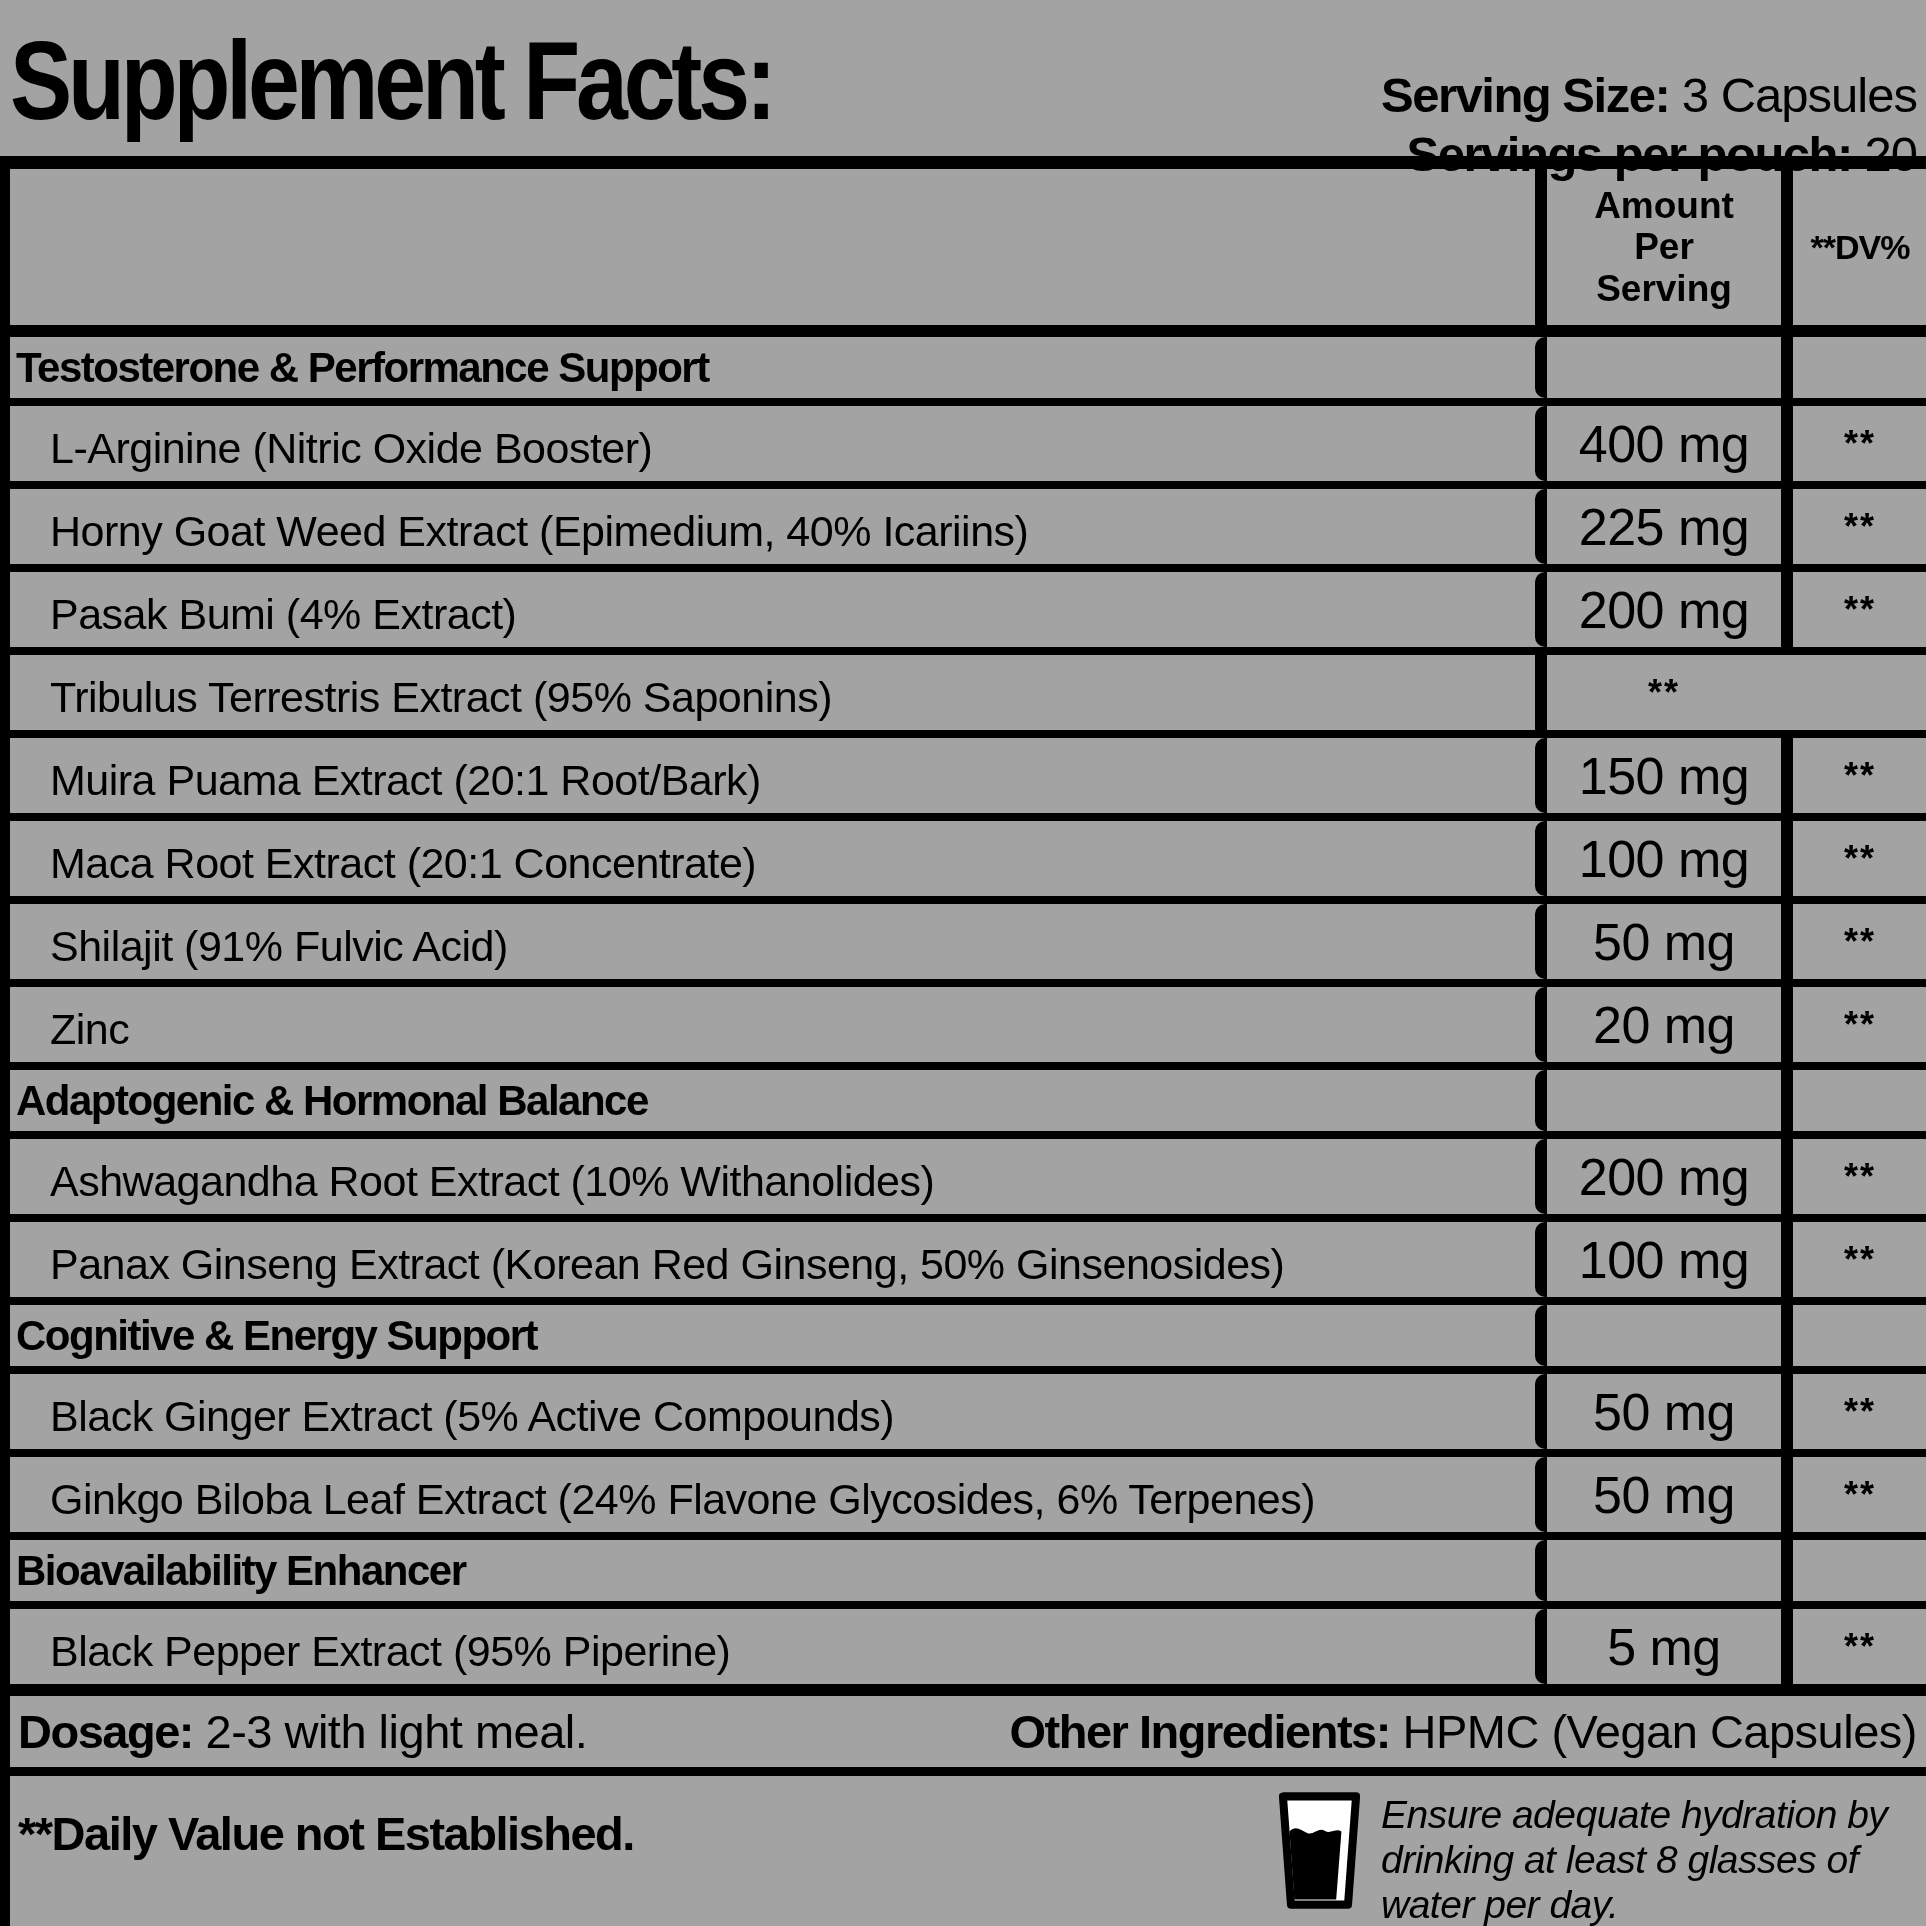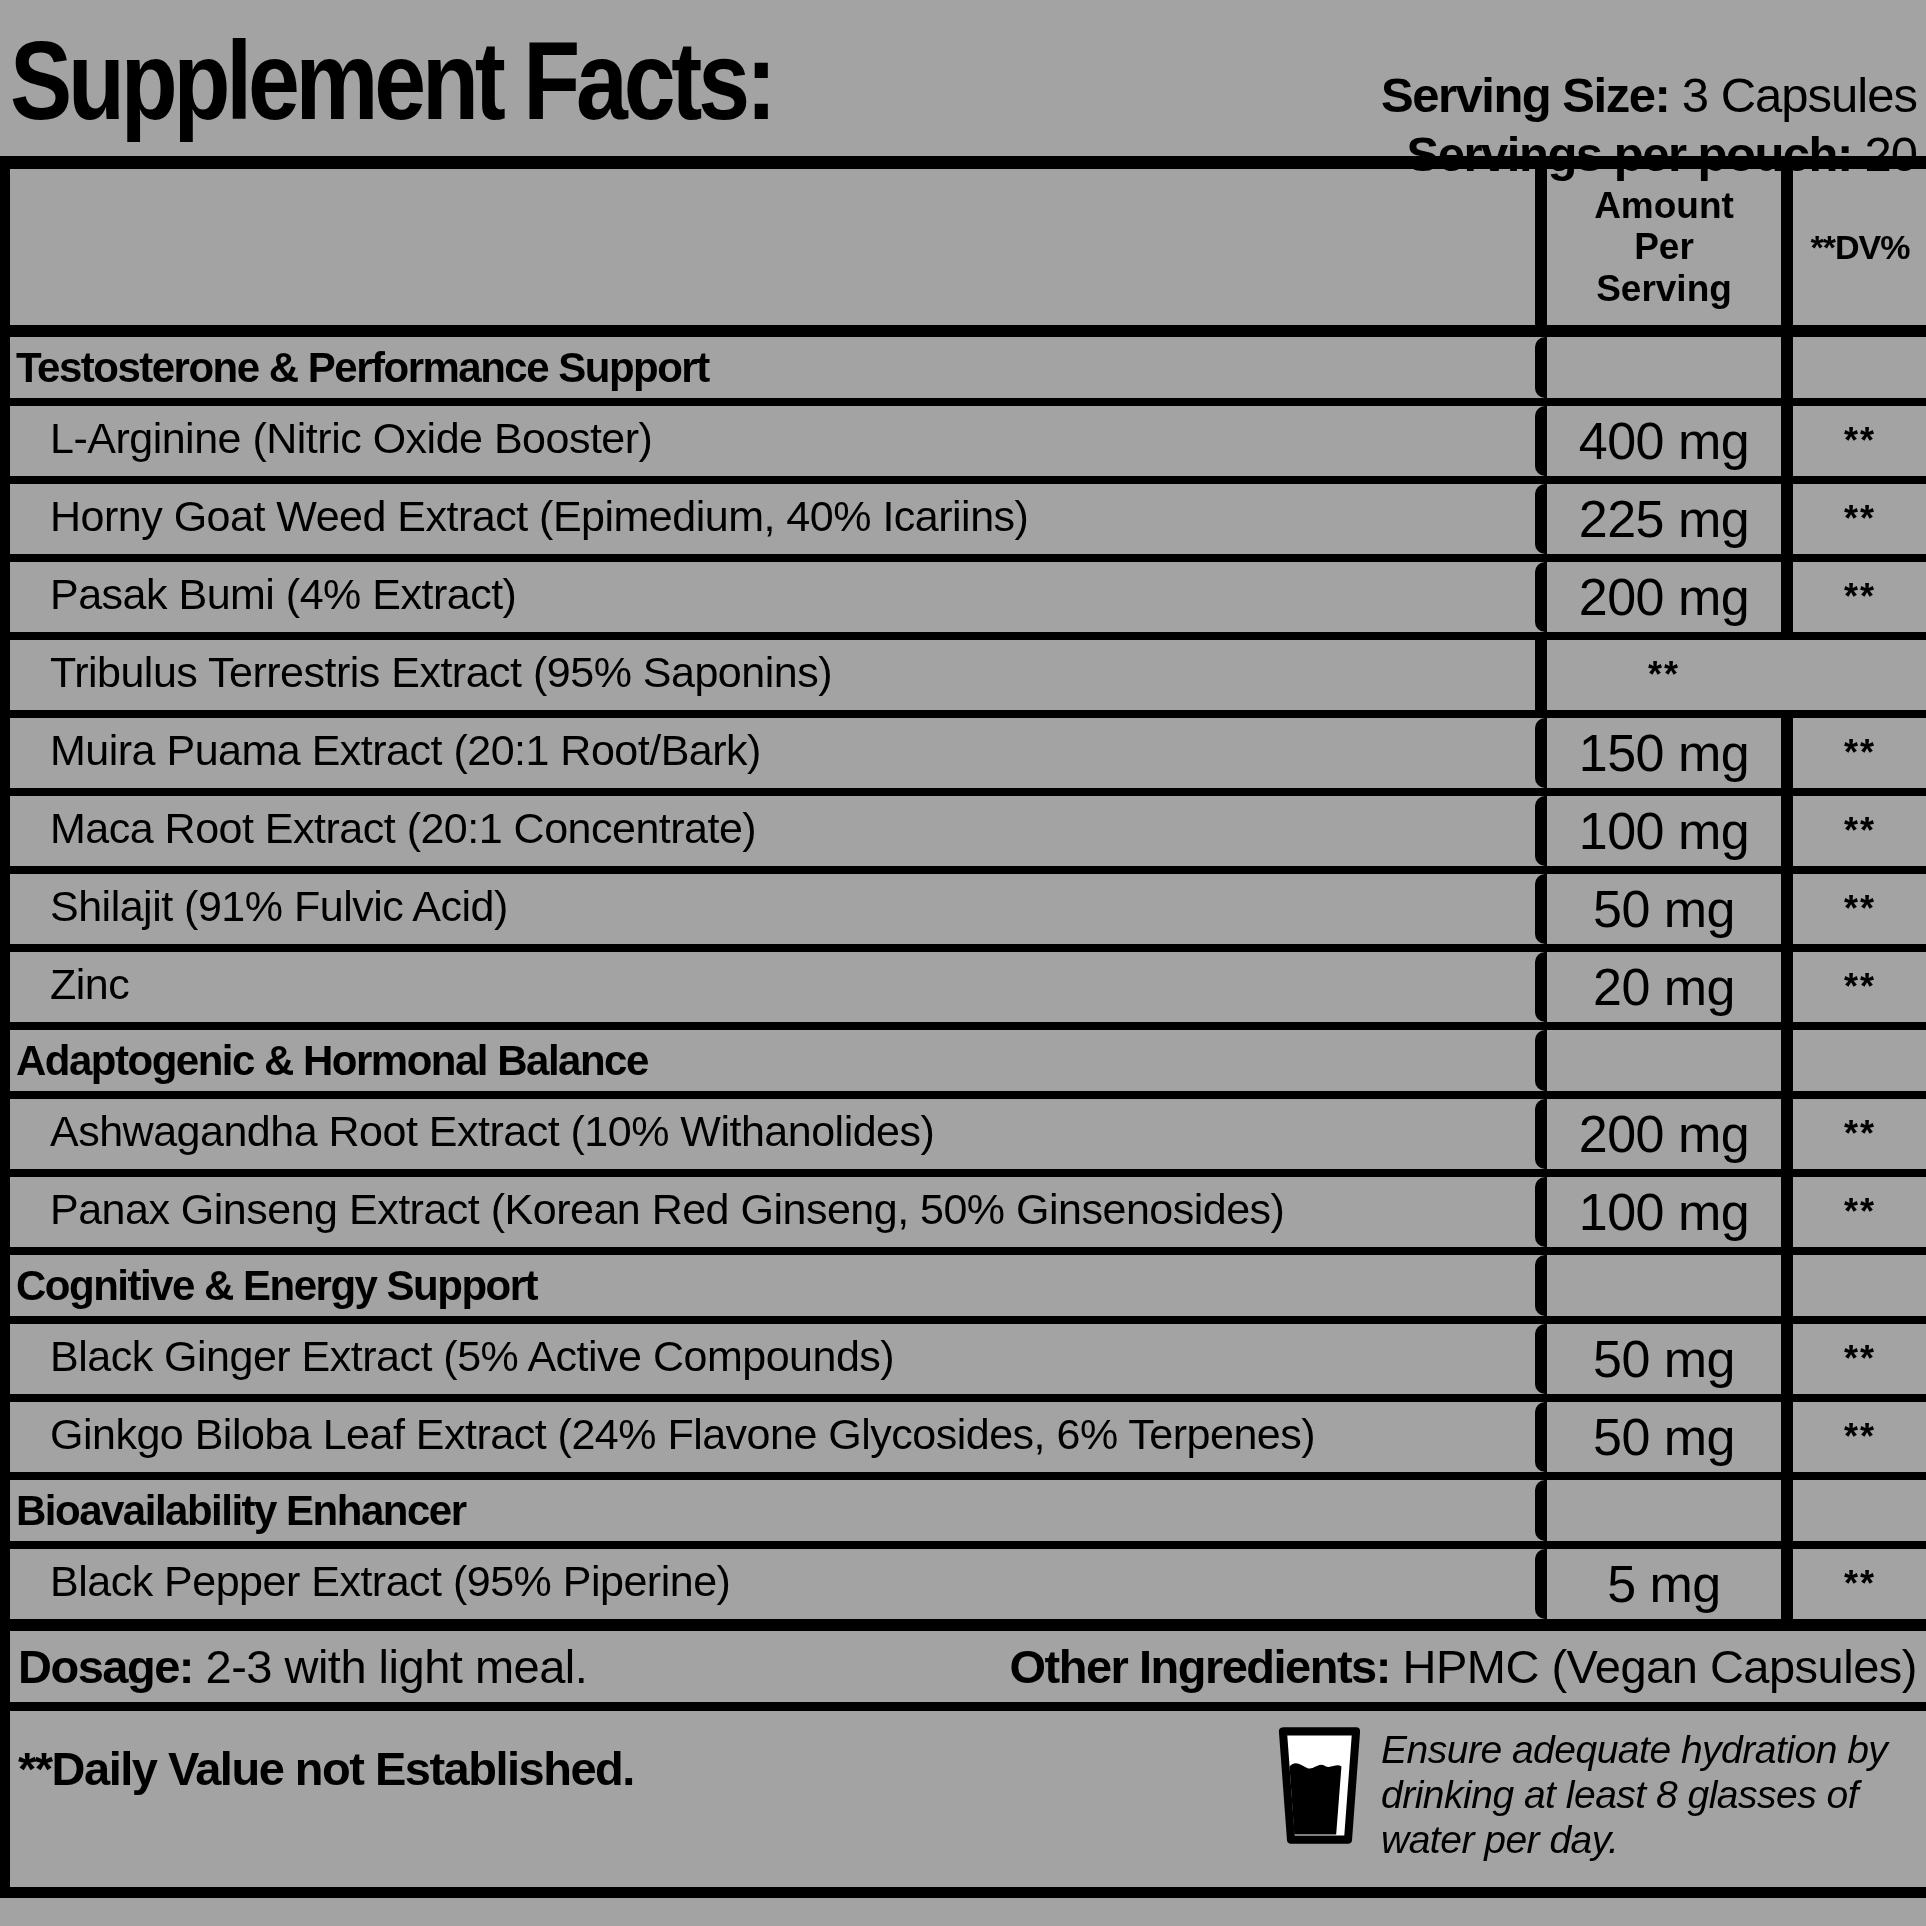--- a/index.html
+++ b/index.html
@@ -33,21 +33,21 @@
   .cell { display:flex; align-items:center; }
   .header-row { border-bottom:12px solid #000; }
   .header-row .cell { min-height:156px; }
   .header-amount-cell, .header-dv-cell,
   .amount-cell, .dv-cell { border-left:12px solid #000; justify-content:center; text-align:center; }
   .header-amount-cell { font-weight:bold; font-size:37px; line-height:1.12; padding:14px 18px; }
   .header-dv-cell { font-weight:bold; font-size:34px; letter-spacing:-1px; }
   .section-row .cell { min-height:61px; }
   .section-cell { font-weight:bold; font-size:42px; letter-spacing:-1.5px; padding:6px 20px 6px 6px; white-space:nowrap; }
   .ing-row .cell { min-height:70px; }
-  .name-cell { font-size:43px; font-weight:400; letter-spacing:-0.5px; padding:2px 6px 8px 40px; white-space:nowrap; }
+  .name-cell { font-size:43px; font-weight:400; letter-spacing:-0.5px; padding:18px 6px 8px 40px; white-space:nowrap; }
   .amount-cell { font-size:52px; letter-spacing:-0.5px;border-radius:10px; }
   .dv-cell { font-size:36px; font-weight:bold; letter-spacing:2px; }
   #facts-grid .row:last-child { border-bottom:12px solid #000; }
   
   .dosage-row {
     display:flex; justify-content:space-between; align-items:center;
     min-height:70px; padding:8px 10px 8px 8px;
     border-bottom:9px solid #000;
     font-size:47px; letter-spacing:-0.5px; white-space:nowrap;
   }

